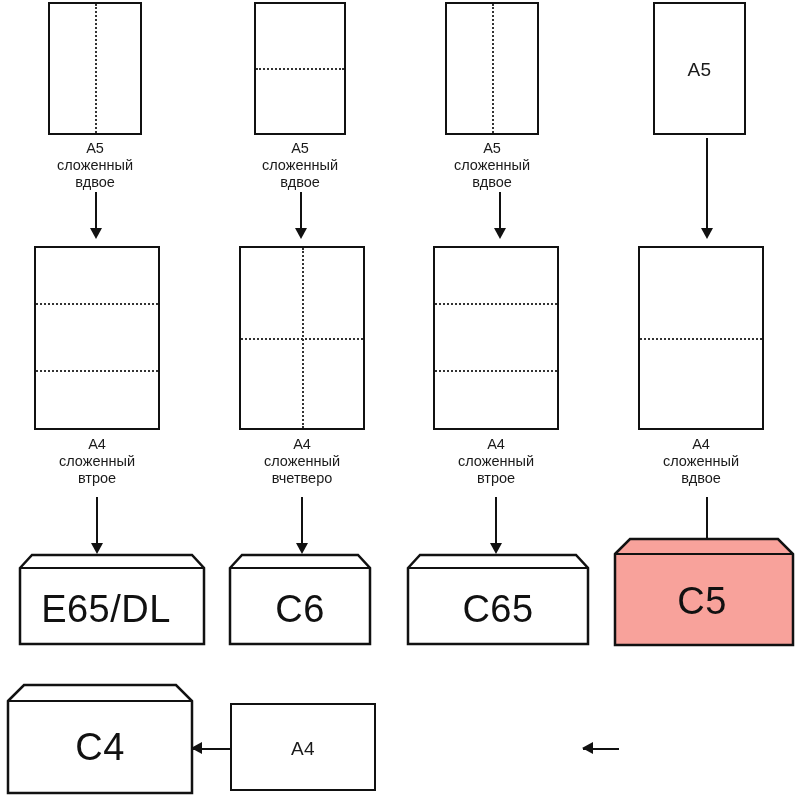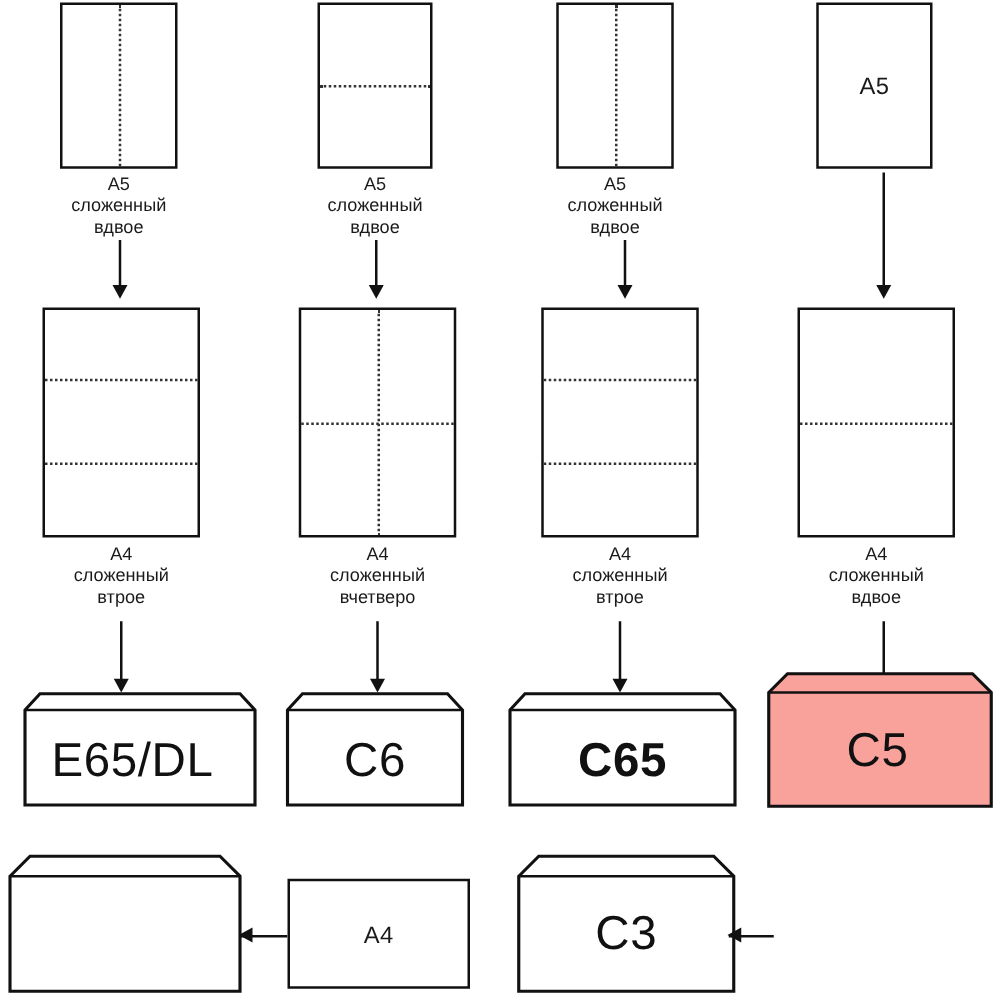--- a/index.html
+++ b/index.html
@@ -220,54 +220,48 @@
       <line x1="2" y1="16" x2="142" y2="16" stroke="#111111" stroke-width="2"></line>
     </svg>
     <div class="env-label" style="top:36px;">C6</div>
   </div>
 
   <div class="envelope" style="left:406px; top:552px; width:184px; height:94px;">
     <svg width="184" height="94" viewBox="0 0 184 94">
       <polygon points="2,16 14,3 170,3 182,16 182,92 2,92" fill="#ffffff" stroke="#111111" stroke-width="2.5" stroke-linejoin="miter"></polygon>
       <line x1="2" y1="16" x2="182" y2="16" stroke="#111111" stroke-width="2"></line>
     </svg>
-    <div class="env-label" style="top:36px;font-weight:bold;">C65</div>
+    <div class="env-label" style="top:36px;">C65</div>
   </div>
 
   <div class="envelope" style="left:613px; top:535px; width:178px; height:112px;">
     <svg width="182" height="112" viewBox="0 0 182 112">
       <polygon points="2,19 17,4 165,4 180,19 180,110 2,110" fill="#F8A29B" stroke="#111111" stroke-width="2.5" stroke-linejoin="miter"></polygon>
       <line x1="2" y1="19" x2="180" y2="19" stroke="#111111" stroke-width="2"></line>
     </svg>
     <div class="env-label" style="top:45px;">C5</div>
   </div>
 
   <div class="envelope" style="left:6px; top:681px; width:188px; height:114px;">
     <svg width="188" height="114" viewBox="0 0 188 114">
       <polygon points="2,20 18,4 170,4 186,20 186,112 2,112" fill="#ffffff" stroke="#111111" stroke-width="2.5" stroke-linejoin="miter"></polygon>
       <line x1="2" y1="20" x2="186" y2="20" stroke="#111111" stroke-width="2"></line>
     </svg>
+    <div class="env-label" style="top:45px;">C4</div>
   </div>
 
   <div class="arrow-left" style="left:192px; top:748px; width:38px;">
     <div class="shaft" style="width:38px;"></div>
     <div class="head"></div>
   </div>
 
   <div class="paper" style="left:230px; top:703px; width:146px; height:88px;">
     <div class="inner-label" style="top:33px;">A4</div>
   </div>
 
-  <div class="envelope" style="left:413px; top:681px; width:176px; height:114px;">
-    <svg width="176" height="114" viewBox="0 0 176 114">
-      <polygon points="2,20 18,4 158,4 174,20 174,112 2,112" fill="#ffffff" stroke="#111111" stroke-width="2.5" stroke-linejoin="miter"></polygon>
-      <line x1="2" y1="20" x2="174" y2="20" stroke="#111111" stroke-width="2"></line>
-    </svg>
-    <div class="env-label" style="top:45px;">C3</div>
-  </div>
 
   <div class="arrow-left" style="left:583px; top:748px; width:36px;">
     <div class="shaft" style="width:36px;"></div>
     <div class="head"></div>
   </div>
 
 
 </div>
 
 </body></html>

